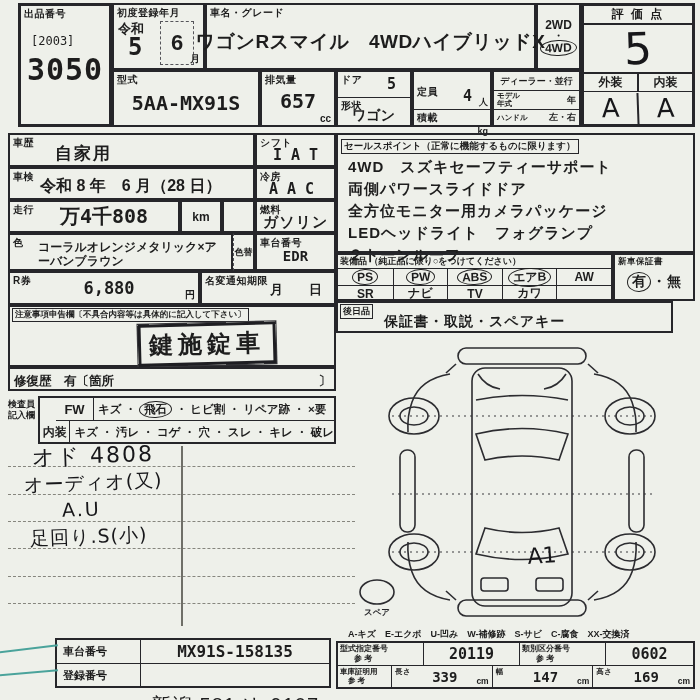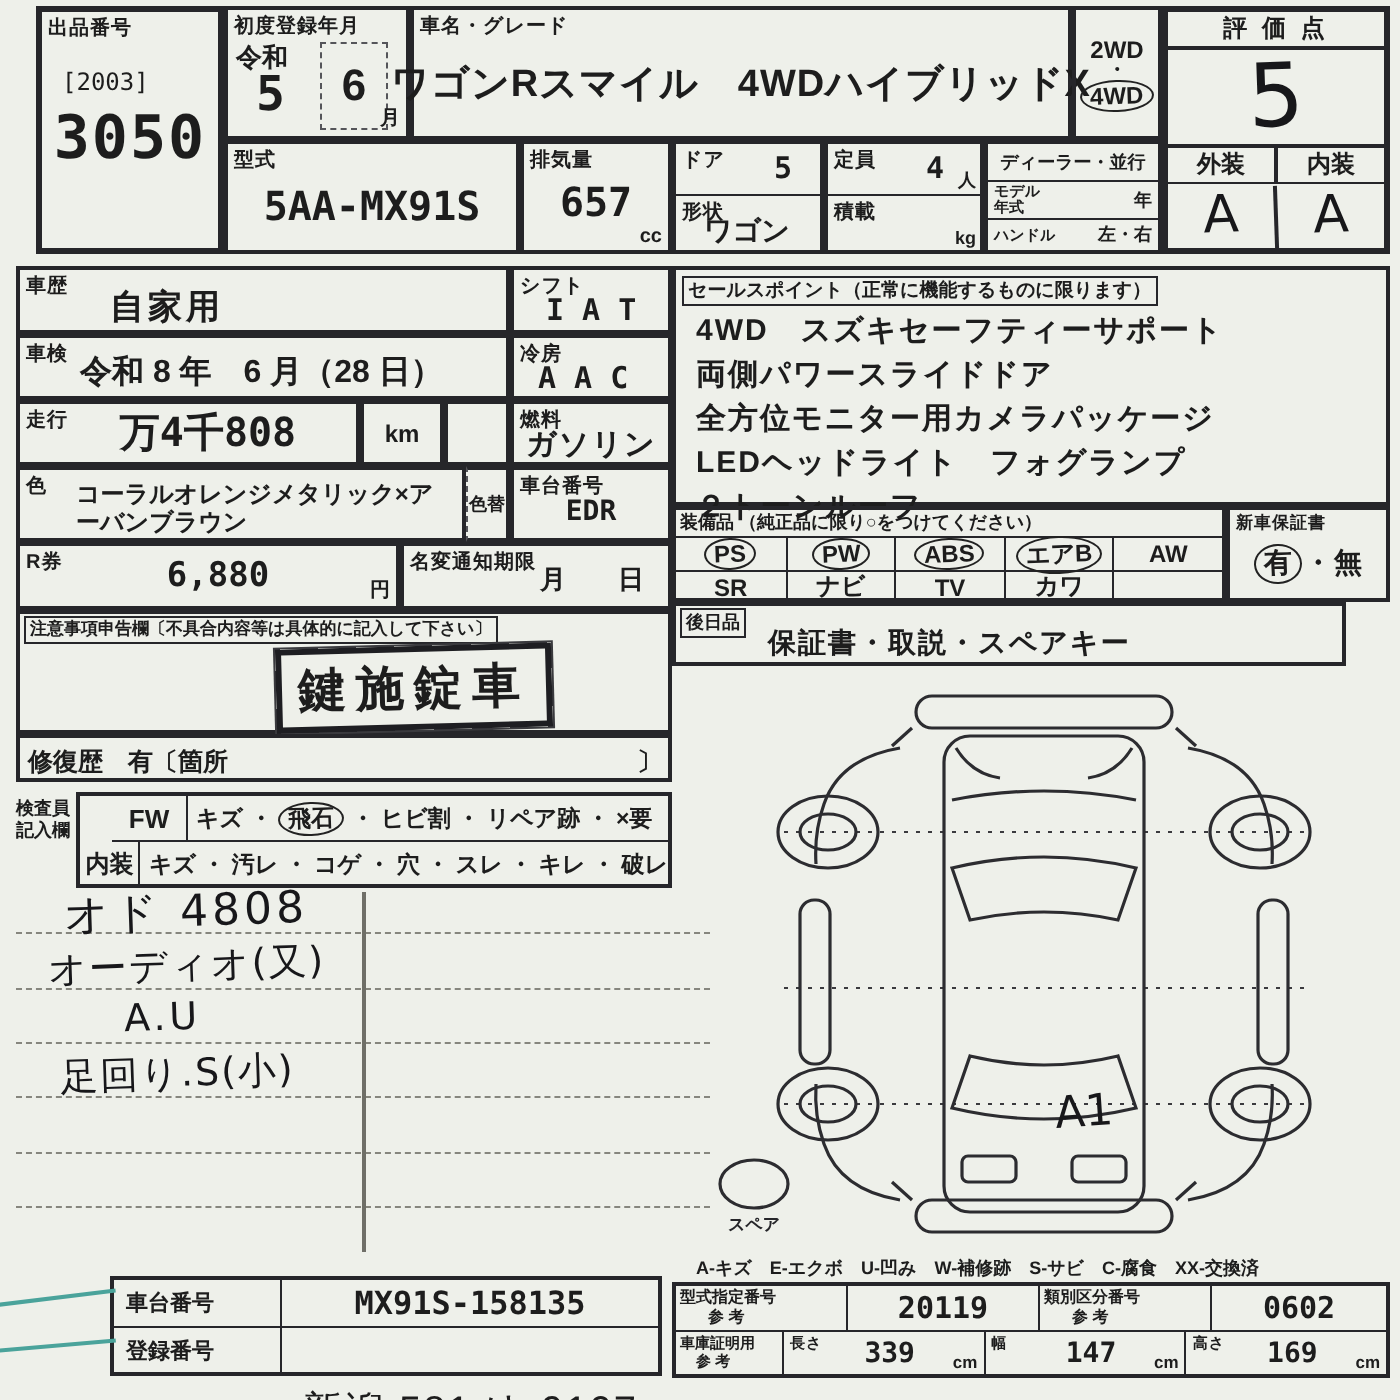--- a/index.html
+++ b/index.html
@@ -86,21 +86,21 @@
       <span class="cl">ドア</span>
       <span class="abs mono" style="right:14px;top:3px;font-size:15px;font-weight:bold;">5</span>
     </div>
     <div style="position:relative;height:27px;">
       <span class="cl">形状</span>
       <span class="abs" style="left:14px;top:9px;font-size:14px;font-weight:bold;">ワゴン</span>
     </div>
   </div>
 
   <div class="box" style="left:412px;top:70px;width:80px;height:57px;">
-    <div style="position:relative;height:26px;border-bottom:1px solid #26262a;">
+    <div style="position:relative;height:26px;border-bottom:1px solid #26262a;margin-top:12px;">
       <span class="cl">定員</span>
       <span class="abs mono" style="right:18px;top:3px;font-size:15px;font-weight:bold;">4</span>
       <span class="abs" style="right:2px;bottom:0;font-size:9px;font-weight:bold;">人</span>
     </div>
     <div style="position:relative;height:27px;">
       <span class="cl">積載</span>
       <span class="abs" style="right:2px;bottom:1px;font-size:9px;font-weight:bold;">kg</span>
     </div>
   </div>
 

